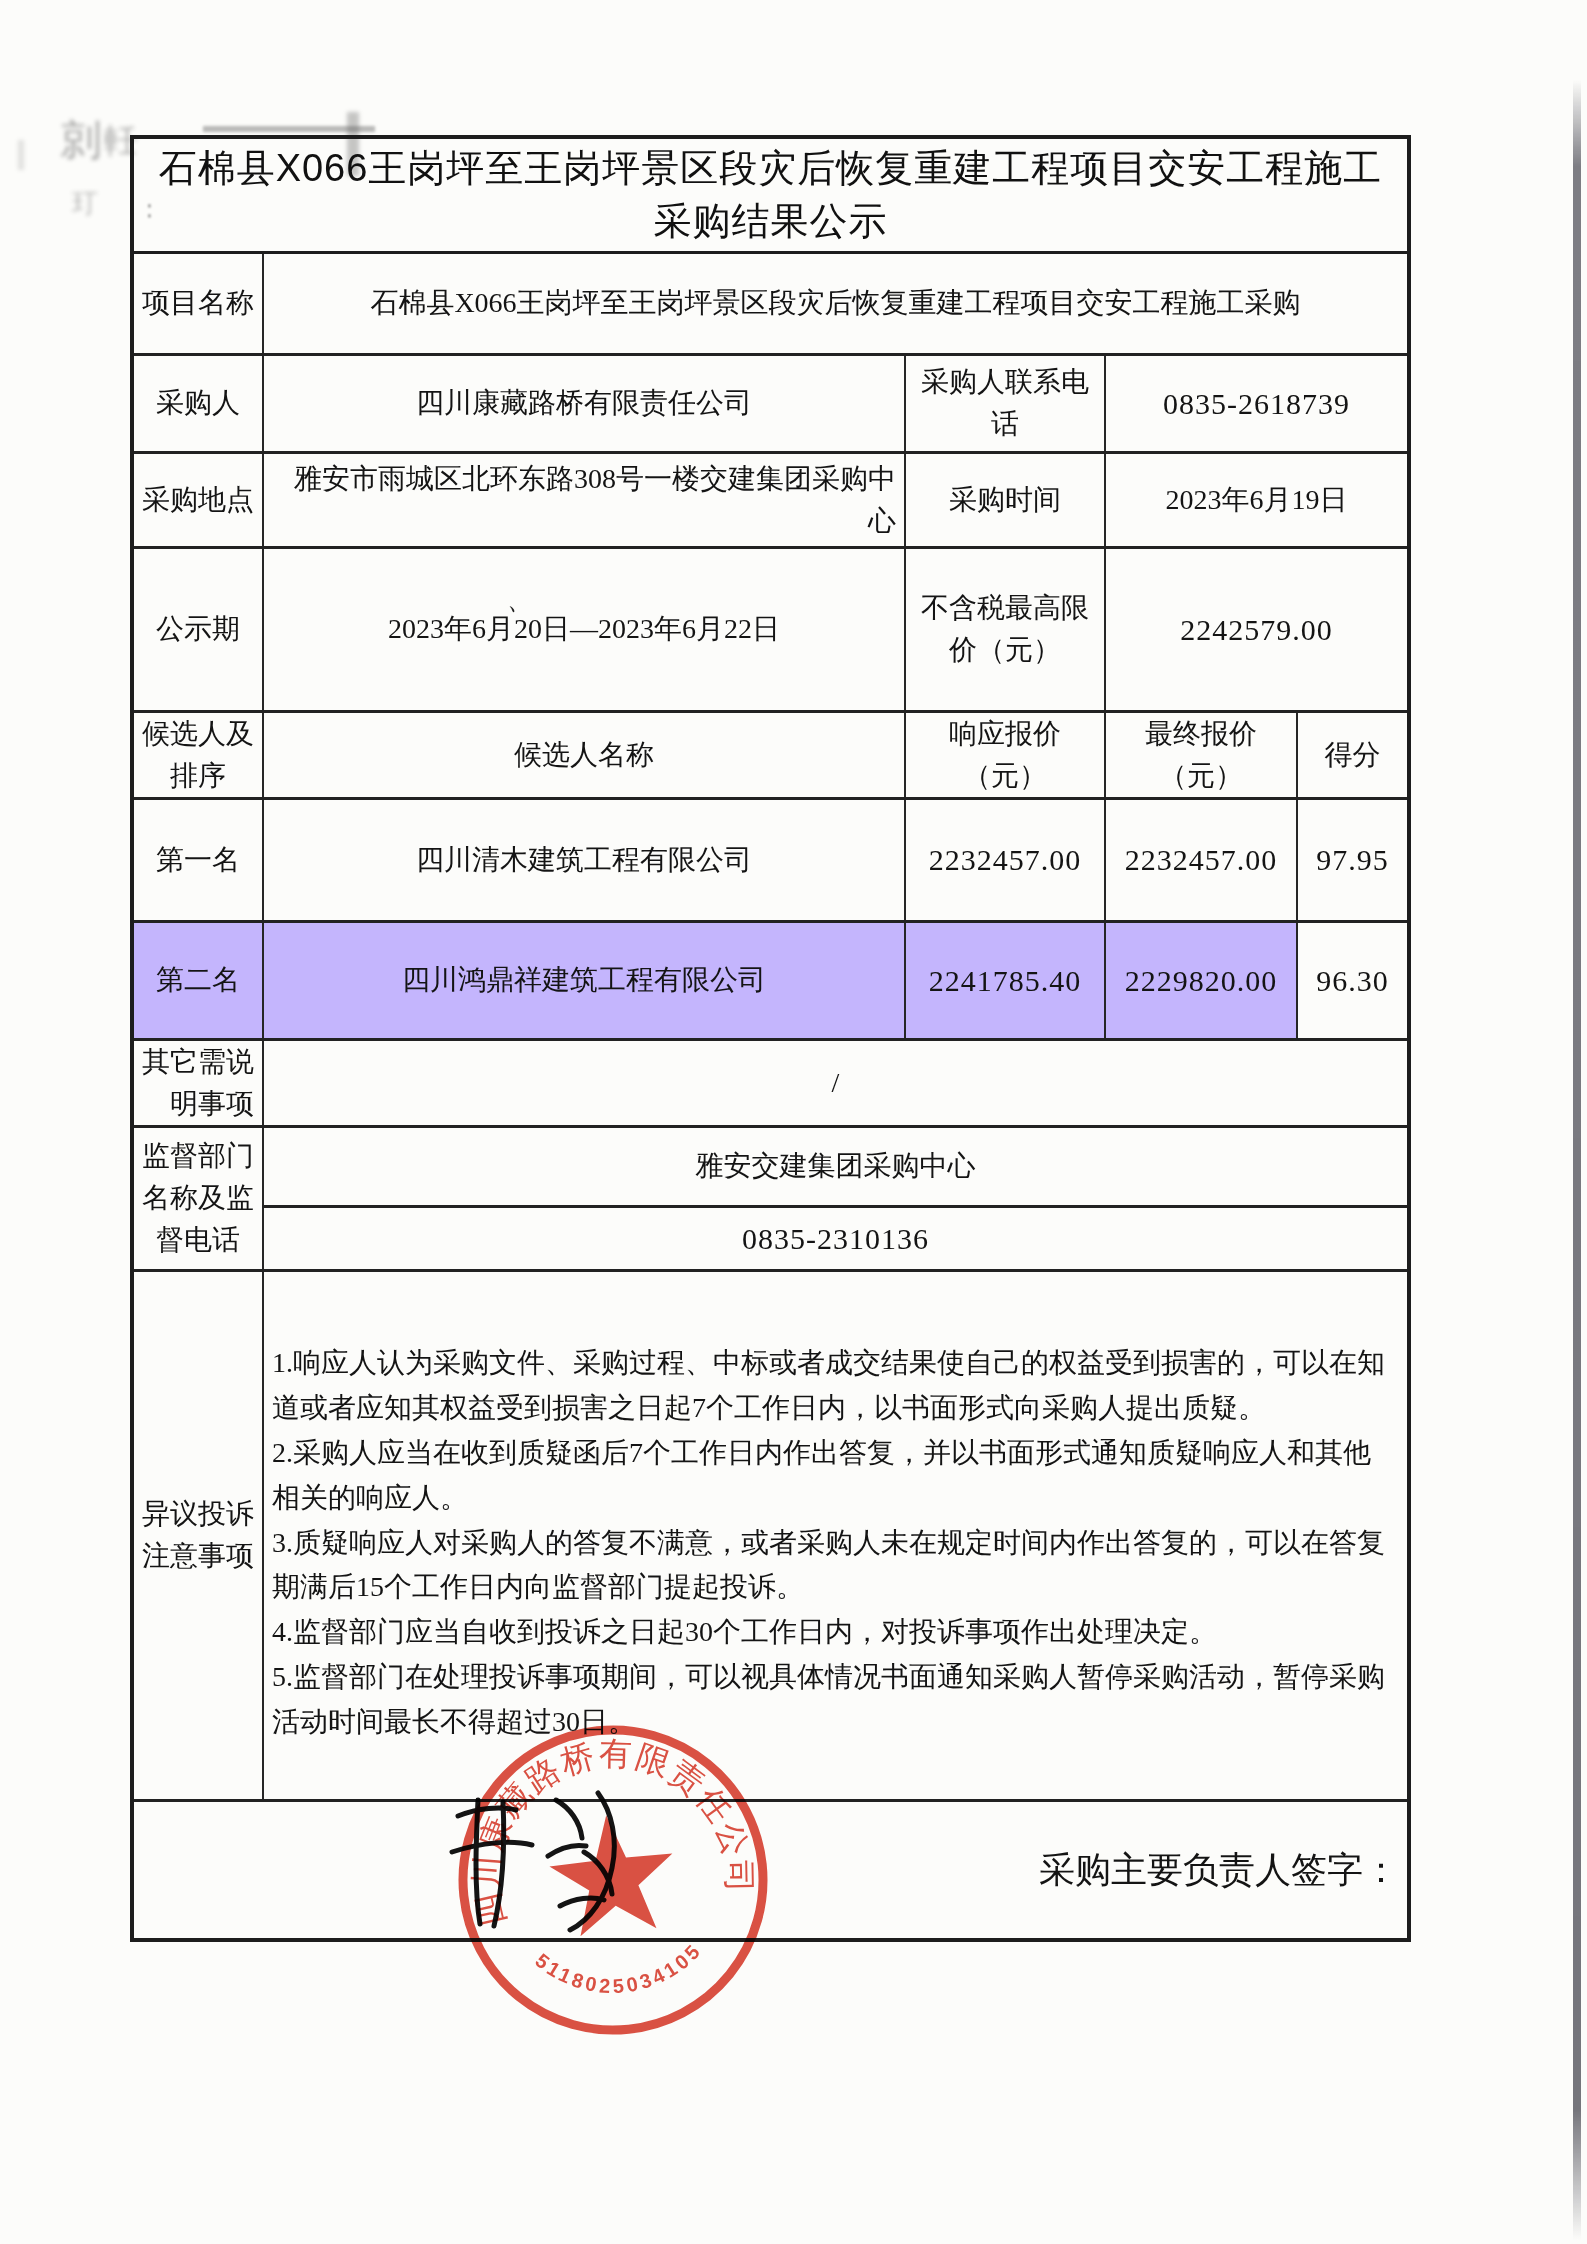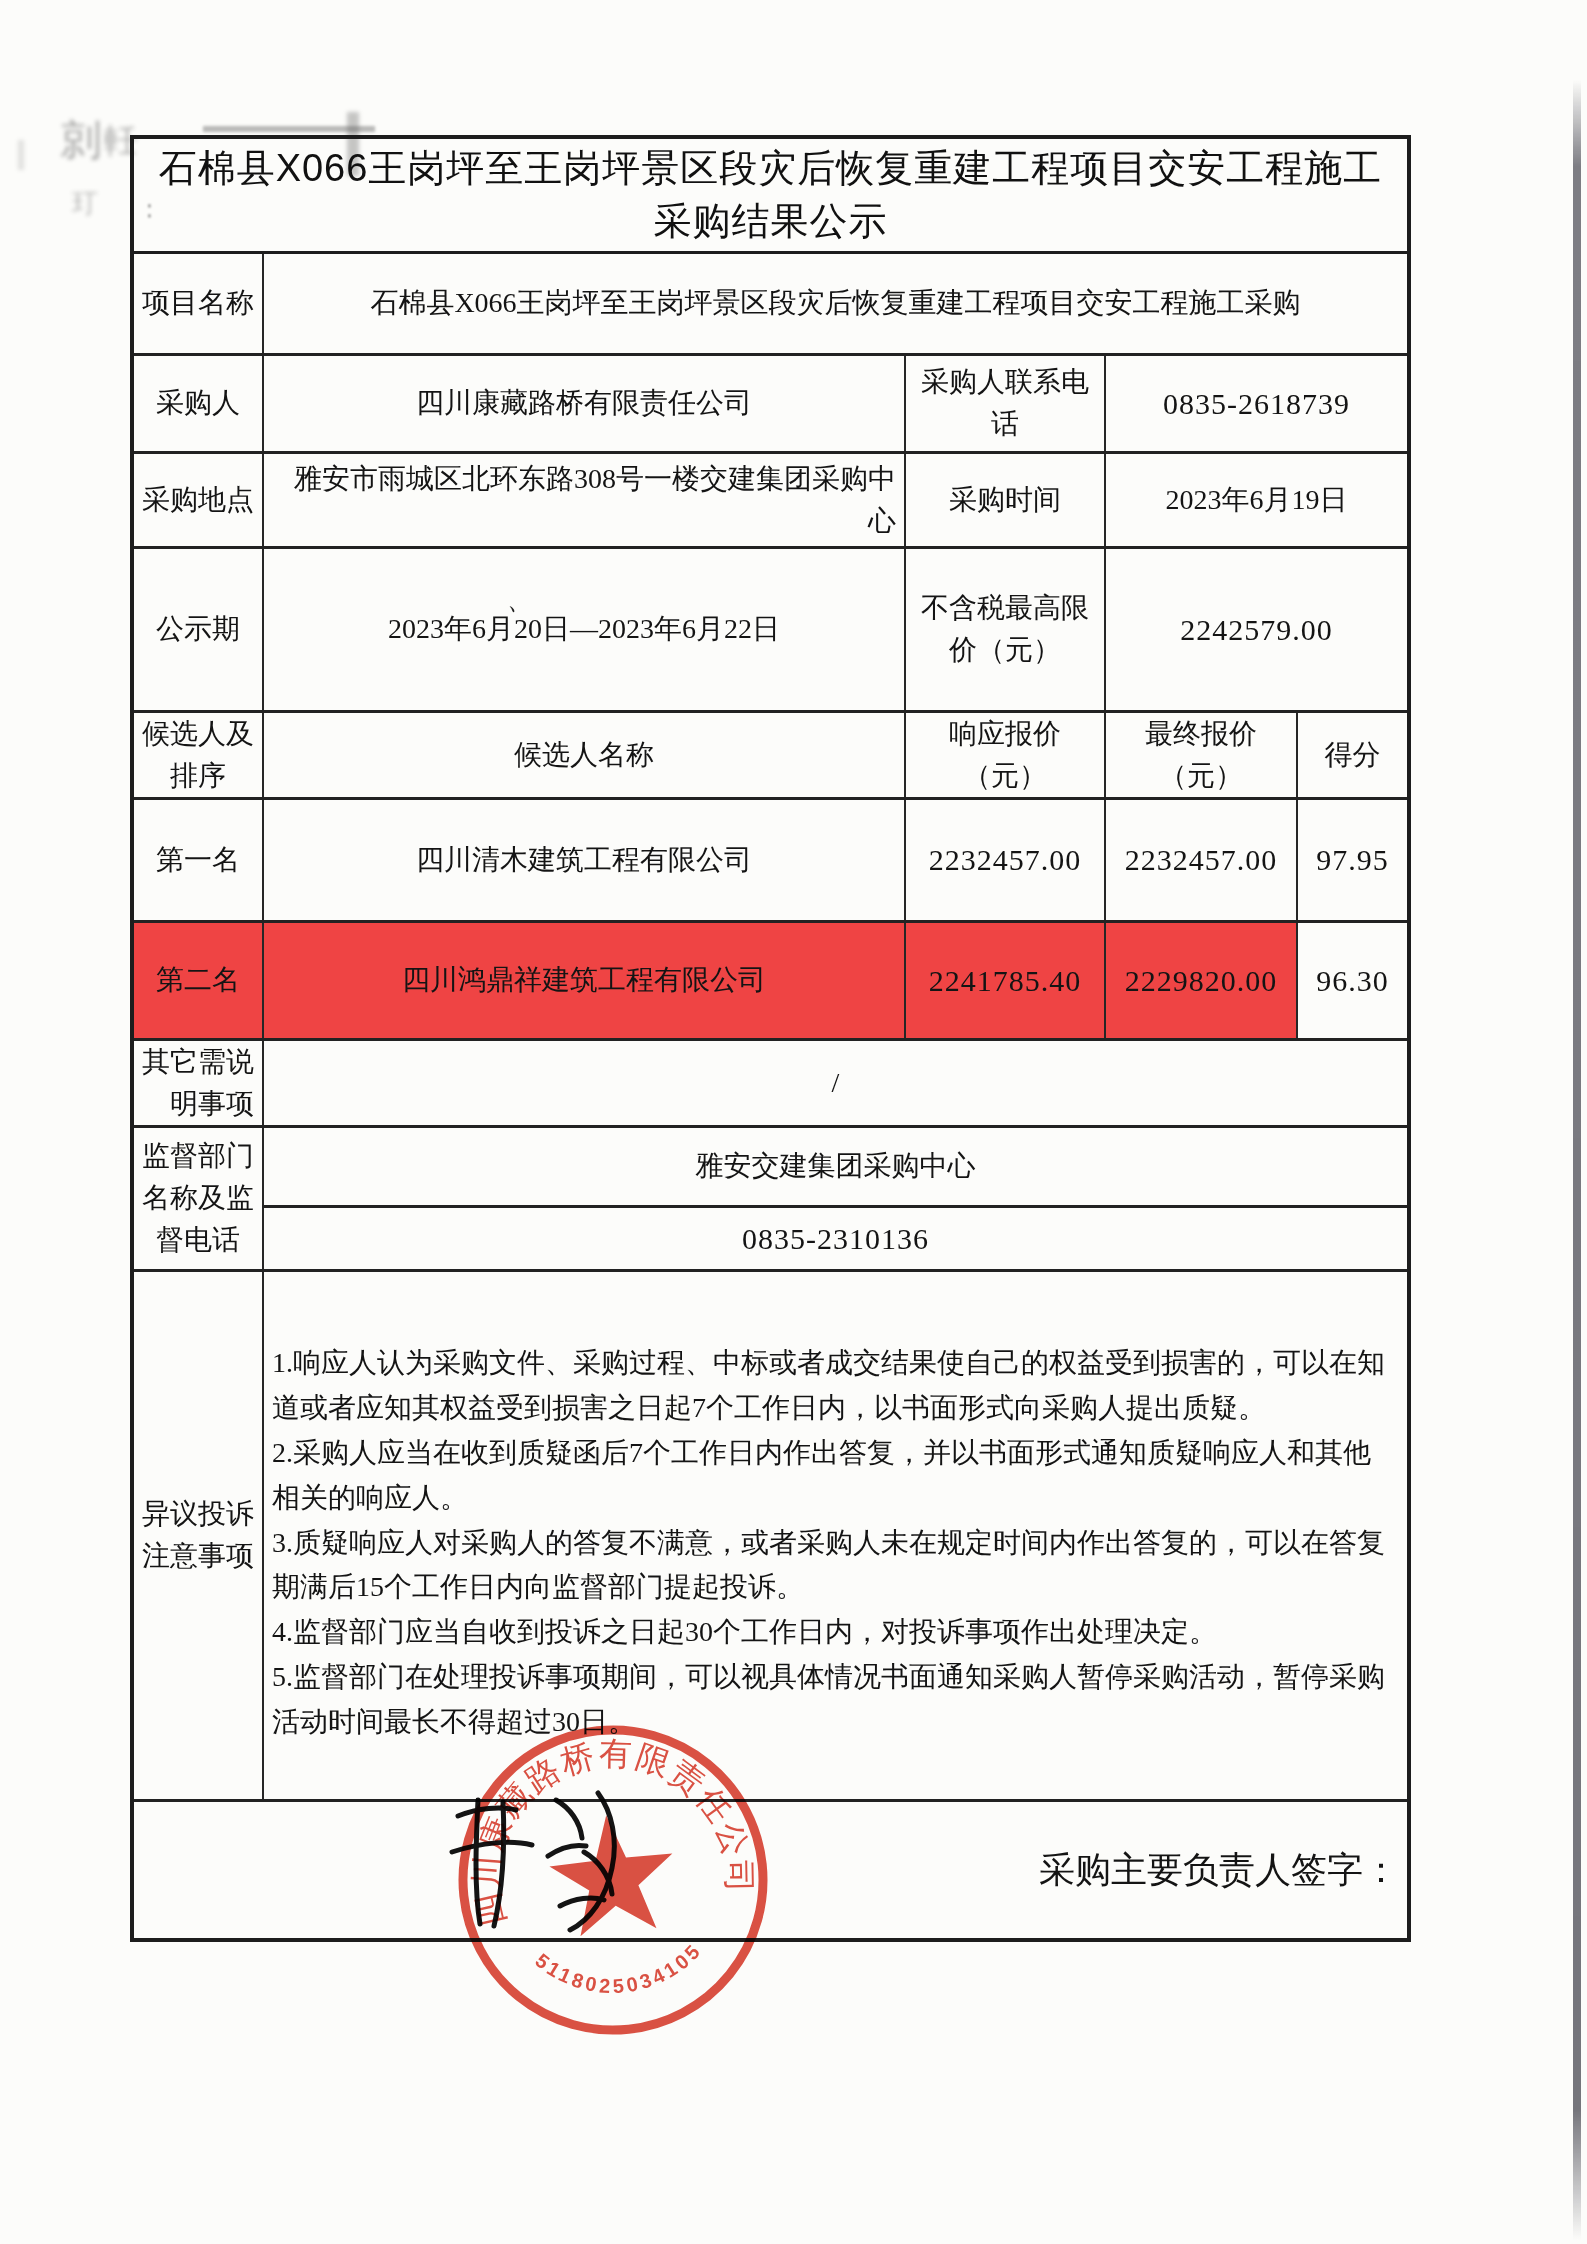--- a/index.html
+++ b/index.html
@@ -14,21 +14,21 @@
      padding:0 8px;text-align:center;vertical-align:middle;
      font-size:28px;line-height:1.5;color:#141414;overflow:hidden;}
   td.pre{white-space:pre-line;}
   td.title-cell{font-family:"Liberation Sans", sans-serif;font-weight:normal;
                 font-size:38px;line-height:1.4;letter-spacing:1px;white-space:pre-line;
                 border-bottom:3px solid #1d1d1d;color:#111;}
   td.left{text-align:right;}
   td.num{font-size:30px;letter-spacing:1px;font-family:Liberation Serif, serif;}
   td.obj-text{text-align:left;font-size:28px;line-height:1.6;padding:16px 10px 0 8px;white-space:pre-line;}
   td.sign-cell{text-align:right;font-size:36px;padding-left:14px;}
-  tr.tinted td.tint{background:#ef4444;}
+  tr.tinted td.tint{background:#c4b5fd;}
   
   .stamp{position:absolute;left:453px;top:1720px;width:320px;height:320px;
          transform:rotate(-6deg);opacity:.88;mix-blend-mode:multiply;}
   .signature{position:absolute;left:430px;top:1770px;width:230px;height:180px;mix-blend-mode:multiply;}
   
   .artifact{position:absolute;pointer-events:none;}
   .smudge-text{color:#4a4a4a;font-family:"Liberation Serif", serif;filter:blur(2px);}
   .edge-strip{left:1573px;top:80px;width:8px;height:2160px;
       background:linear-gradient(to bottom, rgba(40,40,52,0), rgba(40,40,52,.6) 4%, rgba(34,34,46,.62) 94%, rgba(40,40,52,0));
       filter:blur(.6px);}

